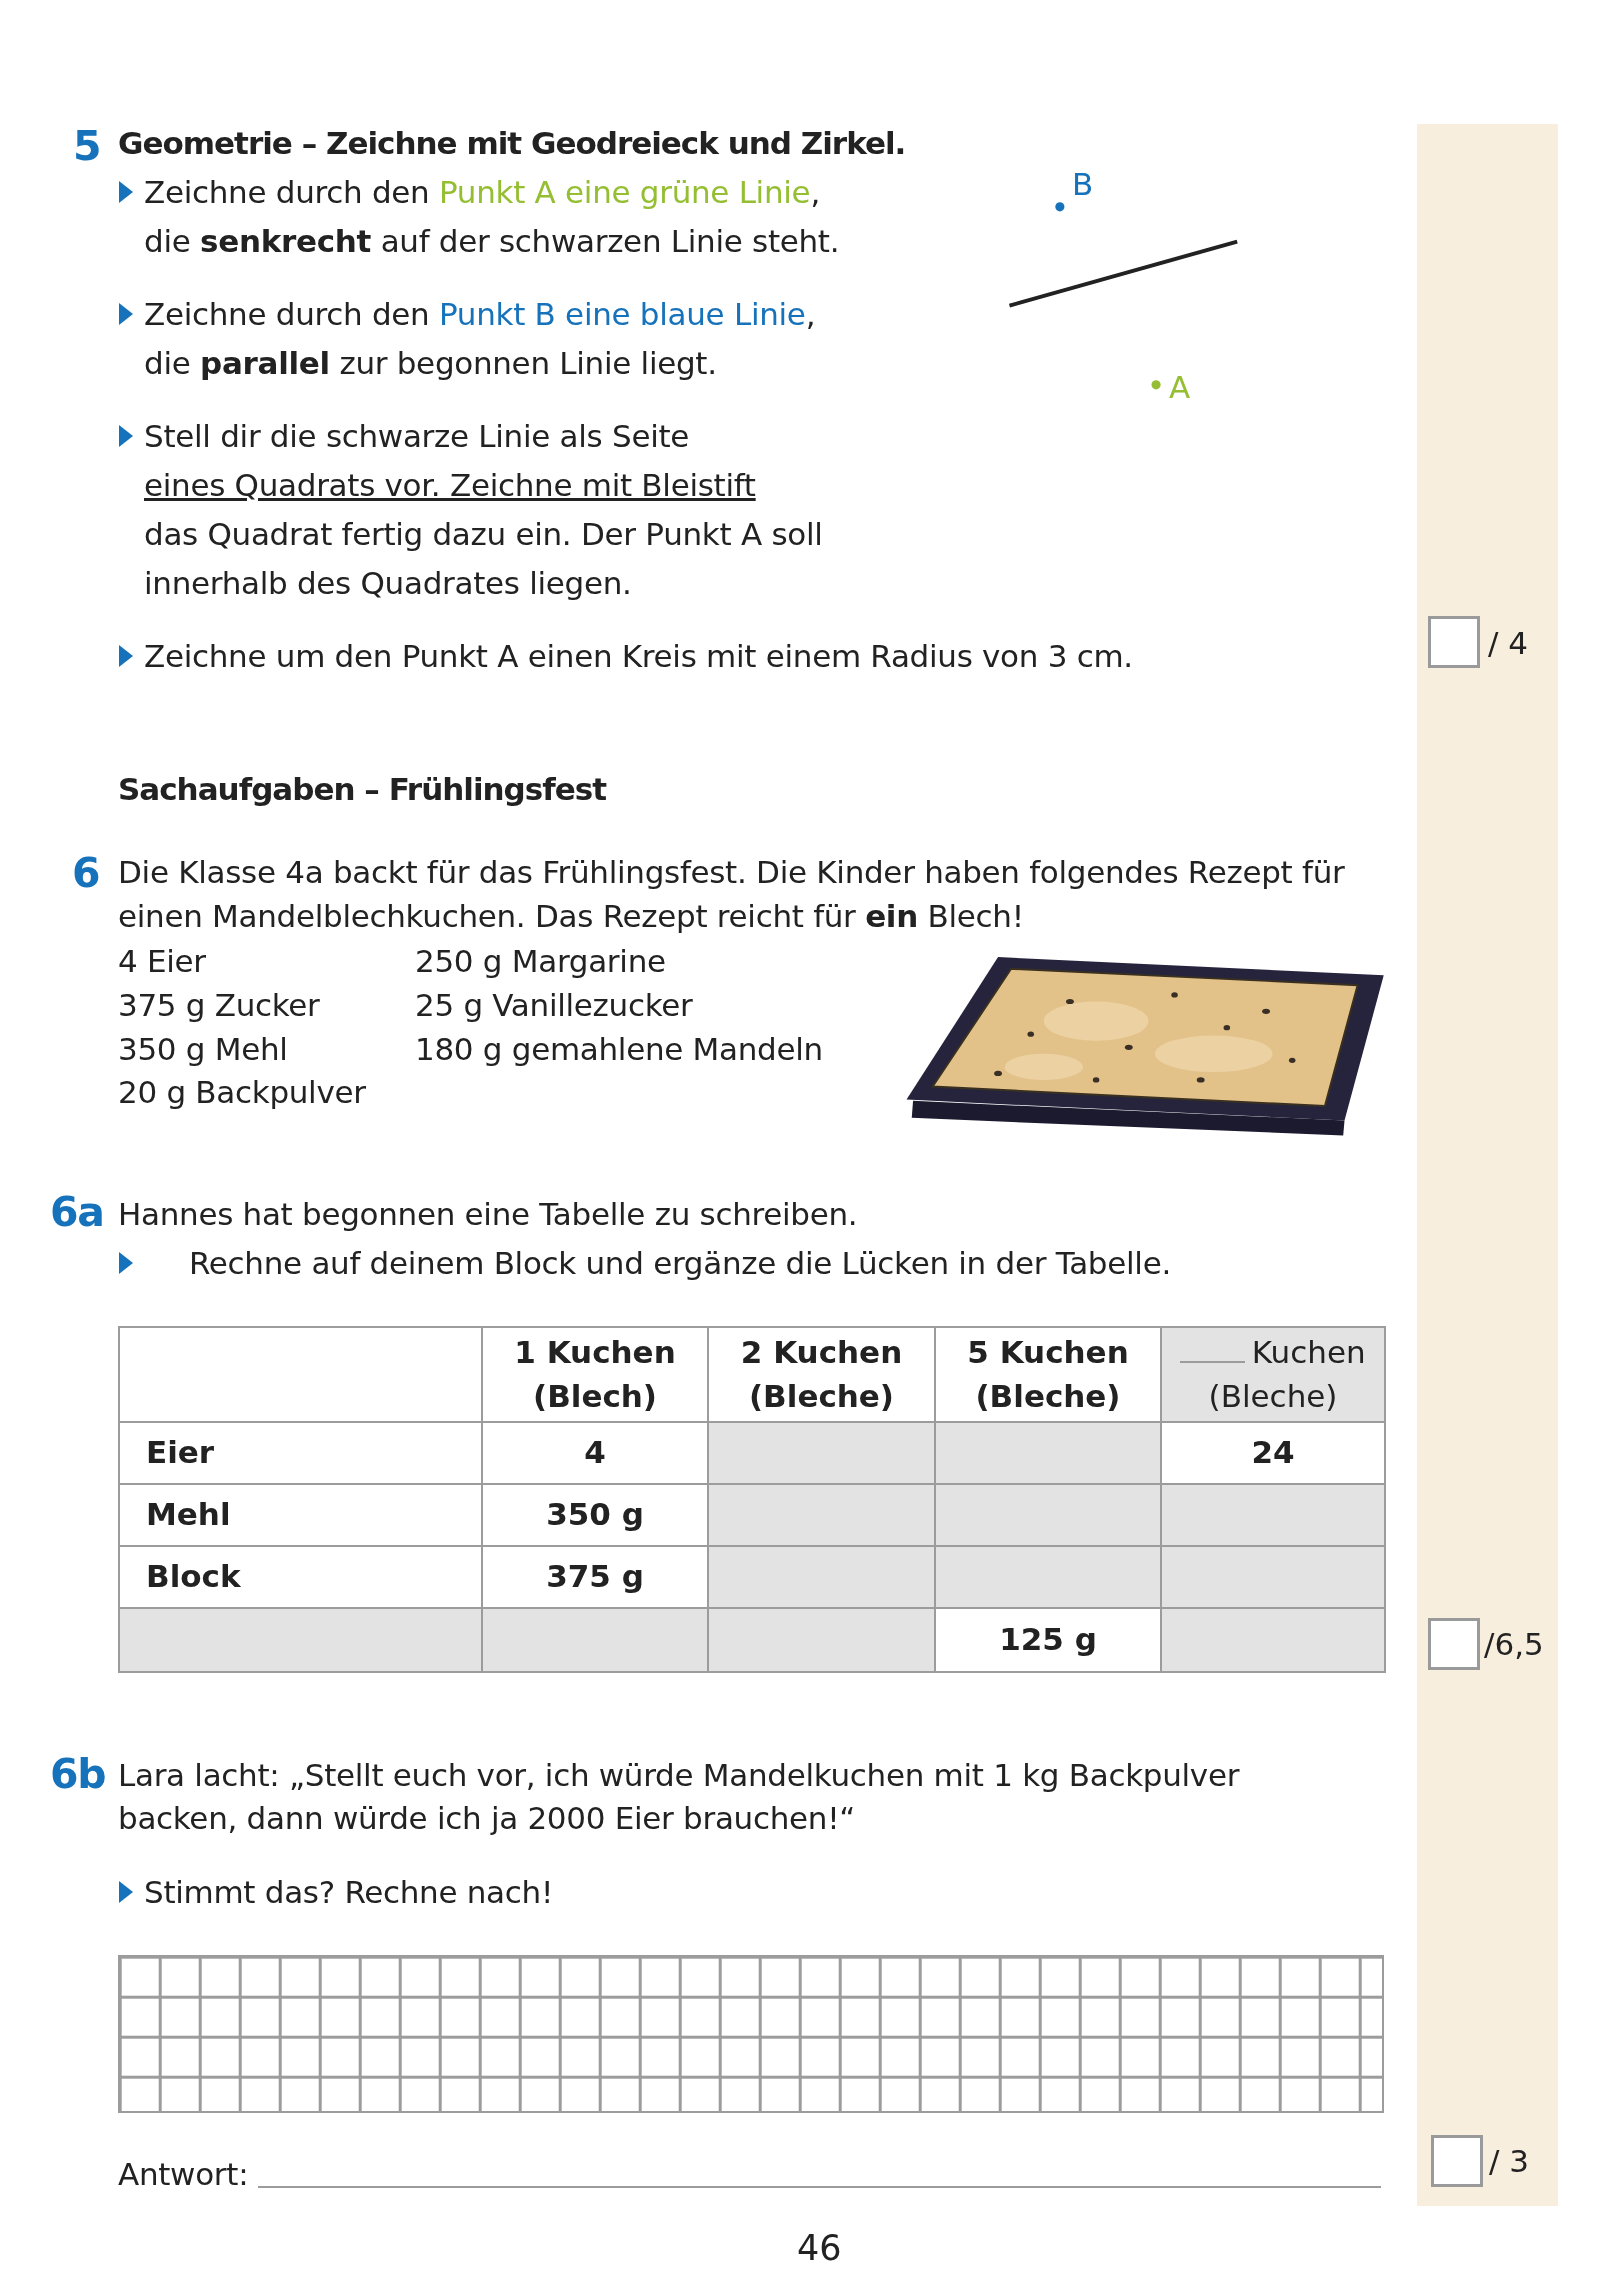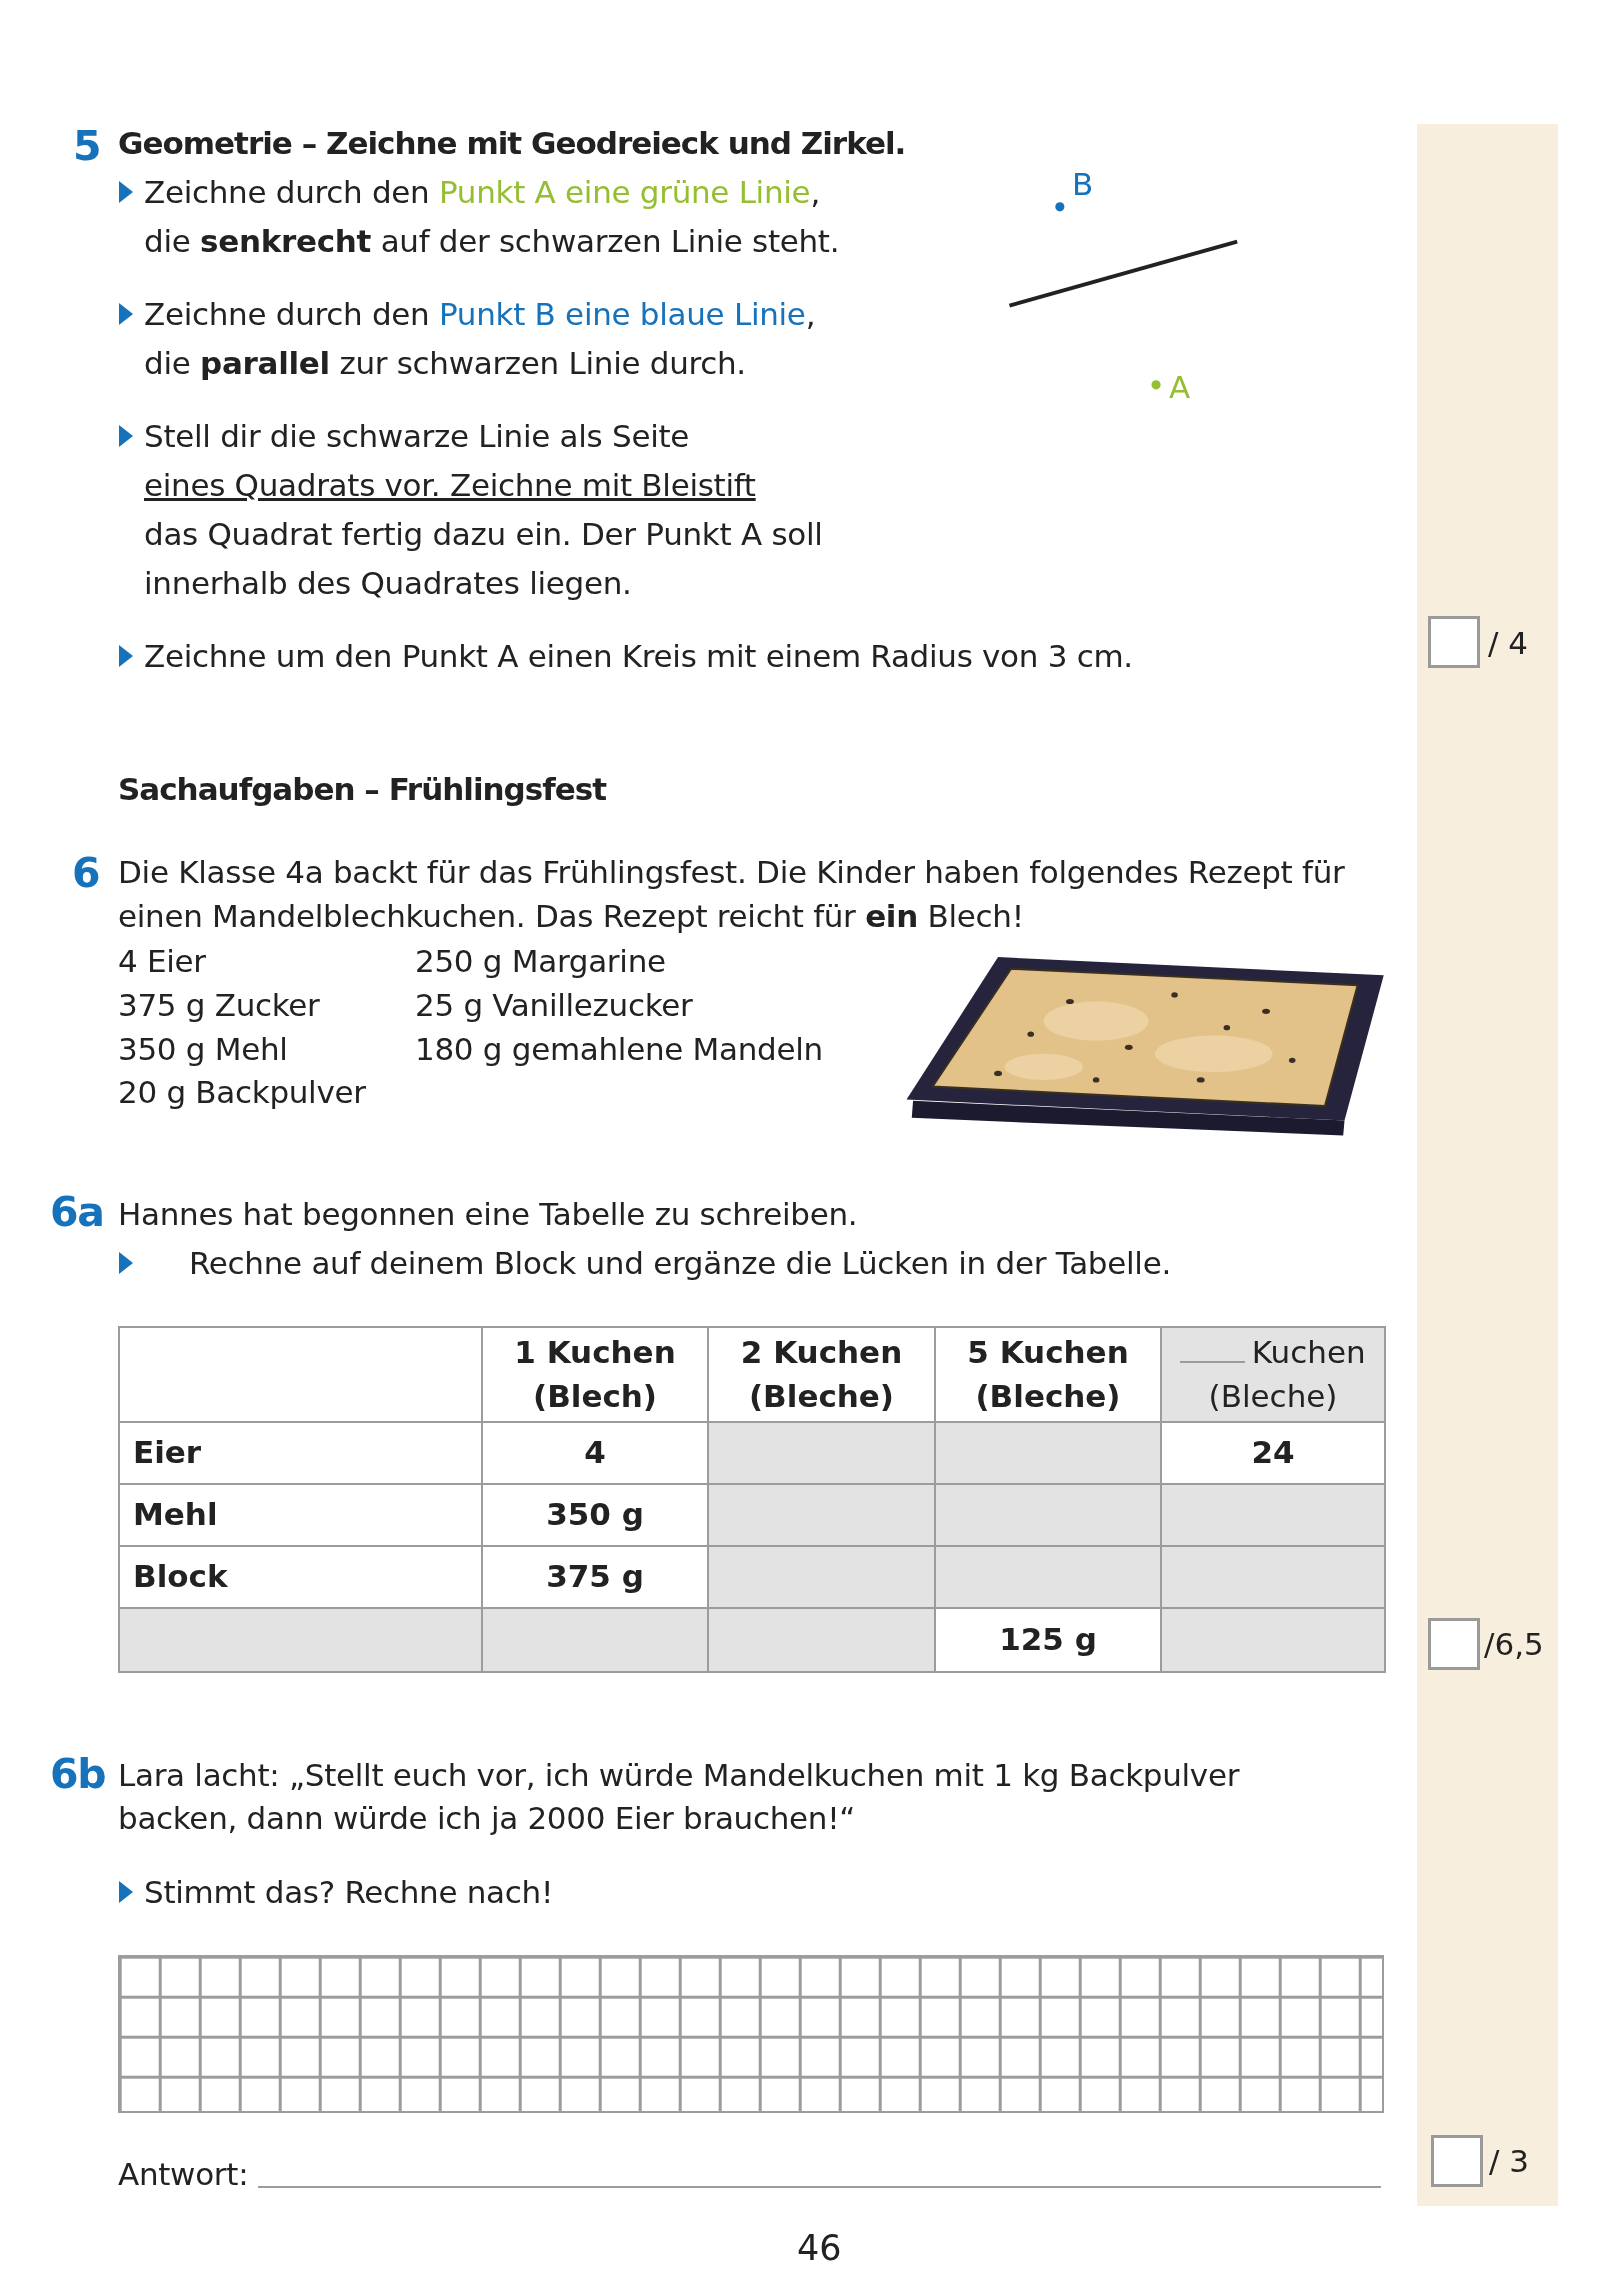--- a/index.html
+++ b/index.html
@@ -19,21 +19,21 @@
   .green { color: #95be32; }
   .blue { color: #1672bb; }
 
   #sidebar { left: 1417px; top: 124px; width: 141px; height: 2082px; background: #f7eedd; }
   .score-box { width: 52px; height: 52px; border: 3.9px solid #9a9a9a; background: #ffffff; box-sizing: border-box; }
   .score-lbl { font-size: 31px; line-height: 1; white-space: nowrap; }
 
   
   #table { left: 118px; top: 1326px; width: 1266px; height: 343px; border-collapse: collapse; table-layout: fixed; }
   #table td { border: 2.6px solid #9c9c9c; font-size: 31px; line-height: 1.4; padding: 0; vertical-align: middle; }
-  #table td.lbl { text-align: left; padding-left: 13px; }
+  #table td.lbl { text-align: left; padding-left: 26px; }
   #table td.c { text-align: center; }
   #table td.shade { background: #e3e3e3; }
   #table td.white { background: #ffffff; font-weight: bold; }
   .blank { display: inline-block; width: 65px; border-bottom: 2.6px solid #9c9c9c; height: 26px; vertical-align: baseline; margin-right: 6.5px; }
 
   #grid {
     left: 118px; top: 1955px; width: 1266px; height: 158px;
     border: 2.6px solid #9c9c9c; box-sizing: border-box;
     background-image:
       linear-gradient(to right, #9c9c9c 0, #9c9c9c 2.6px, transparent 2.6px),
@@ -50,21 +50,21 @@
 
 <div class="abs num" style="left:73px; top:126px;">5</div>
 <div class="abs txt b" style="left:118px; top:128px; font-size:31px; letter-spacing:-1px;">Geometrie – Zeichne mit Geodreieck und Zirkel.</div>
 
 <div class="abs tri" style="left:119px; top:181px;"></div>
 <div class="abs txt" style="left:144px; top:177px;"><span>Zeichne durch den </span><span class="green">Punkt A eine grüne Linie</span><span>,</span></div>
 <div class="abs txt" style="left:144px; top:226px;"><span>die </span><span class="b">senkrecht</span><span> auf der schwarzen Linie steht.</span></div>
 
 <div class="abs tri" style="left:119px; top:303px;"></div>
 <div class="abs txt" style="left:144px; top:299px;"><span>Zeichne durch den </span><span class="blue">Punkt B eine blaue Linie</span><span>,</span></div>
-<div class="abs txt" style="left:144px; top:348px;"><span>die </span><span class="b">parallel</span><span> zur schwarzen Linie durch.</span></div>
+<div class="abs txt" style="left:144px; top:348px;"><span>die </span><span class="b">parallel</span><span> zur begonnen Linie liegt.</span></div>
 
 <div class="abs tri" style="left:119px; top:425px;"></div>
 <div class="abs txt" style="left:144px; top:421px;">Stell dir die schwarze Linie als Seite</div>
 <div class="abs txt" style="left:144px; top:470px;text-decoration:underline;">eines Quadrats vor. Zeichne mit Bleistift</div>
 <div class="abs txt" style="left:144px; top:519px;">das Quadrat fertig dazu ein. Der Punkt A soll</div>
 <div class="abs txt" style="left:144px; top:568px;">innerhalb des Quadrates liegen.</div>
 
 <div class="abs tri" style="left:119px; top:645px;"></div>
 <div class="abs txt" style="left:144px; top:641px;">Zeichne um den Punkt A einen Kreis mit einem Radius von 3 cm.</div>
 

